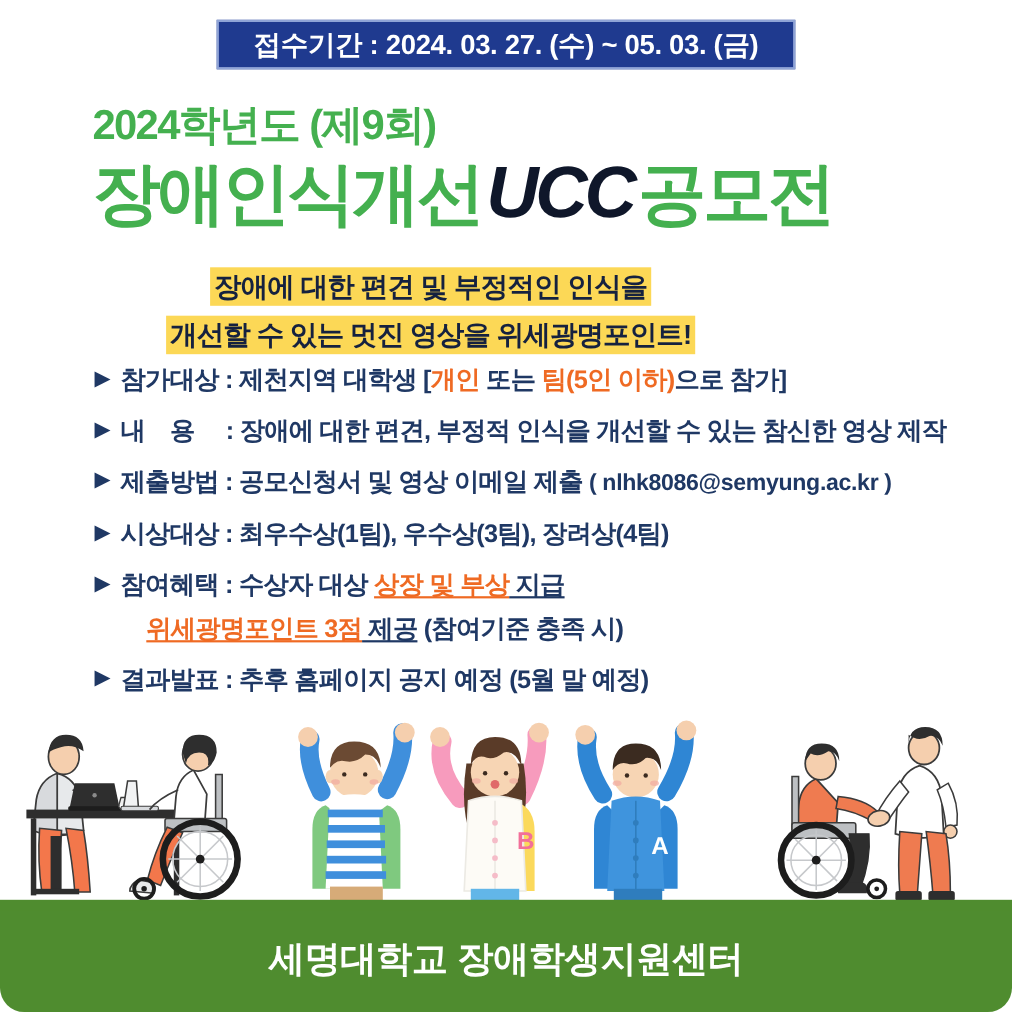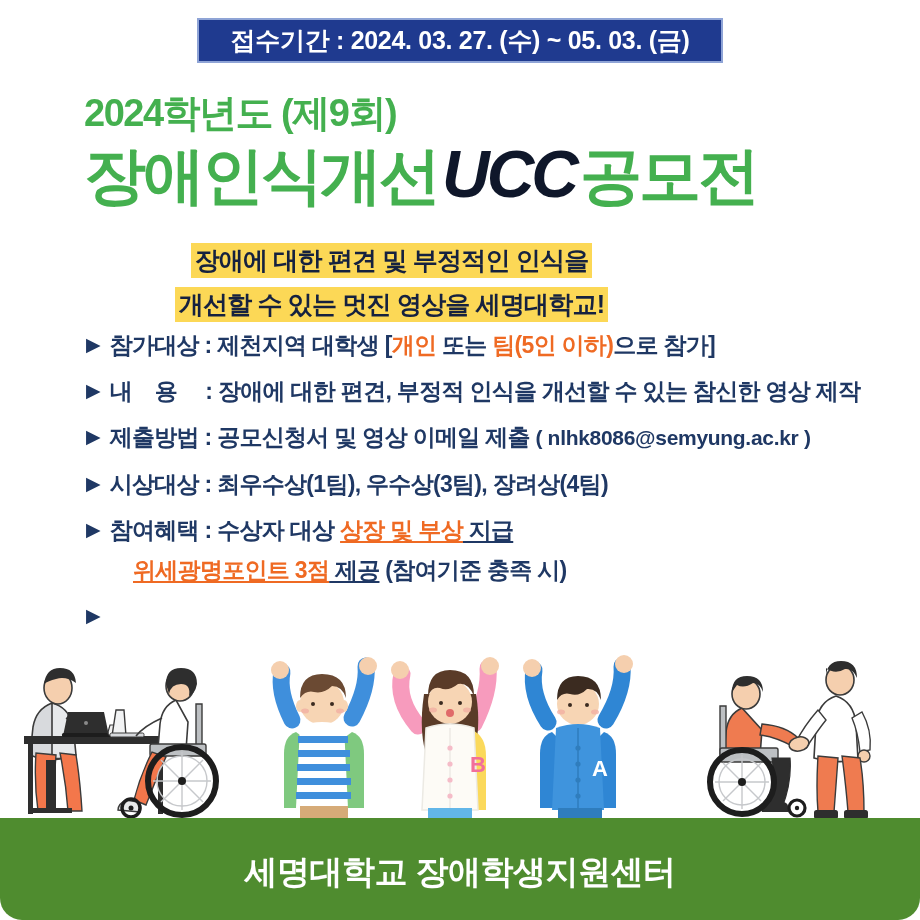--- a/index.html
+++ b/index.html
@@ -198,21 +198,21 @@
   </div>
 
   <div class="title-year">2024학년도 (제9회)</div>
 
   <div class="title-main">
     <span class="seg-green">장애인식개선</span><span class="seg-orange">UCC</span><span class="seg-green">공모전</span>
   </div>
 
   <div class="subtitle">
     <div><span class="subtitle-line">장애에 대한 편견 및 부정적인 인식을</span></div>
-    <div><span class="subtitle-line">개선할 수 있는 멋진 영상을 세명대학교!</span></div>
+    <div><span class="subtitle-line">개선할 수 있는 멋진 영상을 위세광명포인트!</span></div>
   </div>
 
   <div class="info-list" id="info-list">
       <div class="info-row">
         <span class="bullet-icon">▶</span>
         <span class="info-text"><span>참가대상</span><span> : </span><span>제천지역 대학생 [</span><span class="hl-orange">개인</span><span> 또는 </span><span class="hl-orange">팀(5인 이하)</span><span>으로 참가]</span></span>
       </div>
       <div class="info-row">
         <span class="bullet-icon">▶</span>
         <span class="info-text"><span class="lbl-spaced">내용</span><span> : </span><span>장애에 대한 편견, 부정적 인식을 개선할 수 있는 참신한 영상 제작</span></span>
@@ -227,20 +227,21 @@
       </div>
       <div class="info-row">
         <span class="bullet-icon">▶</span>
         <span class="info-text"><span>참여혜택</span><span> : </span><span>수상자 대상 </span><span class="hl-orange-u">상장 및 부상</span><span class="hl-blue-u"> 지급 </span></span>
       </div>
       <div class="info-row sub-row">
         <span class="info-text"><span class="hl-orange-u">위세광명포인트 3점</span><span class="hl-blue-u"> 제공</span><span> (참여기준 충족 시)</span></span>
       </div>
       <div class="info-row">
         <span class="bullet-icon">▶</span>
+        <span class="info-text"><span>결과발표</span><span> : </span><span>추후 홈페이지 공지 예정 (5월 말 예정)</span></span>
       </div>
       <div class="info-row">
         <span class="bullet-icon">▶</span>
         <span class="info-text"><span>공동주최</span><span> : </span><span>세명대학교 장애학생지원센터 / 제천장애인종합복지관</span></span>
       </div>
     </div>
 
   <div class="illus-strip">
     <svg width="920" height="182" viewBox="0 0 920 182">
 

